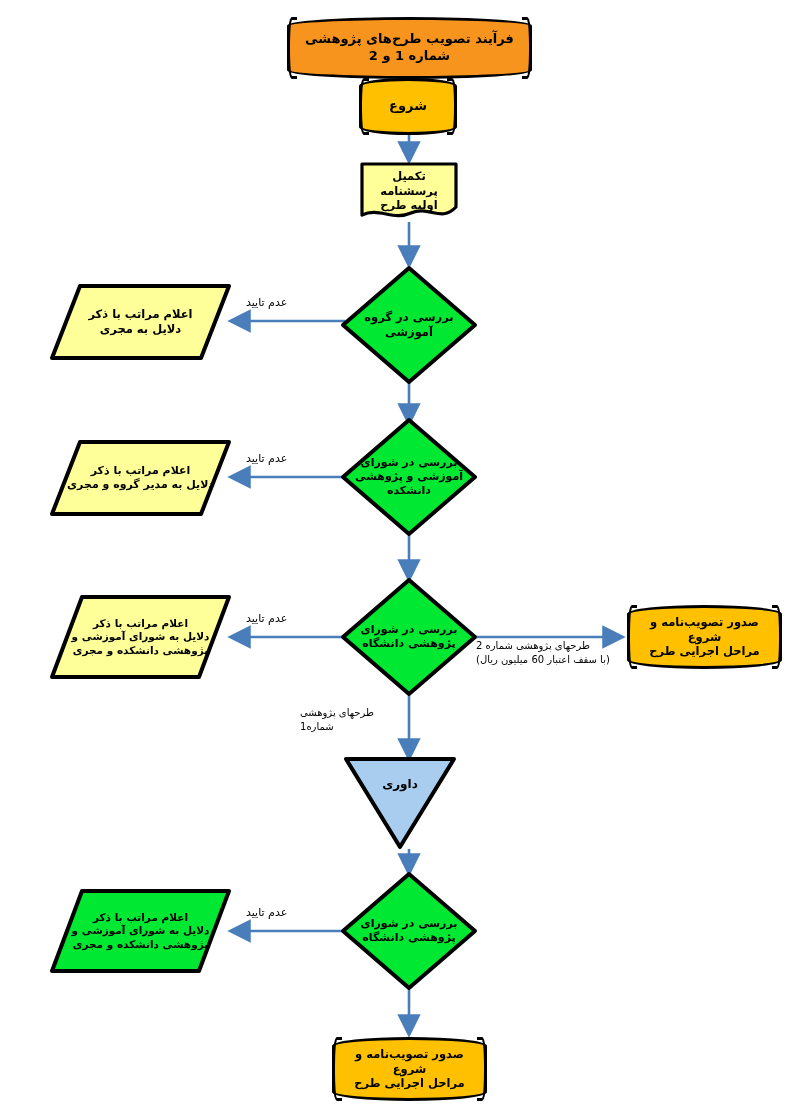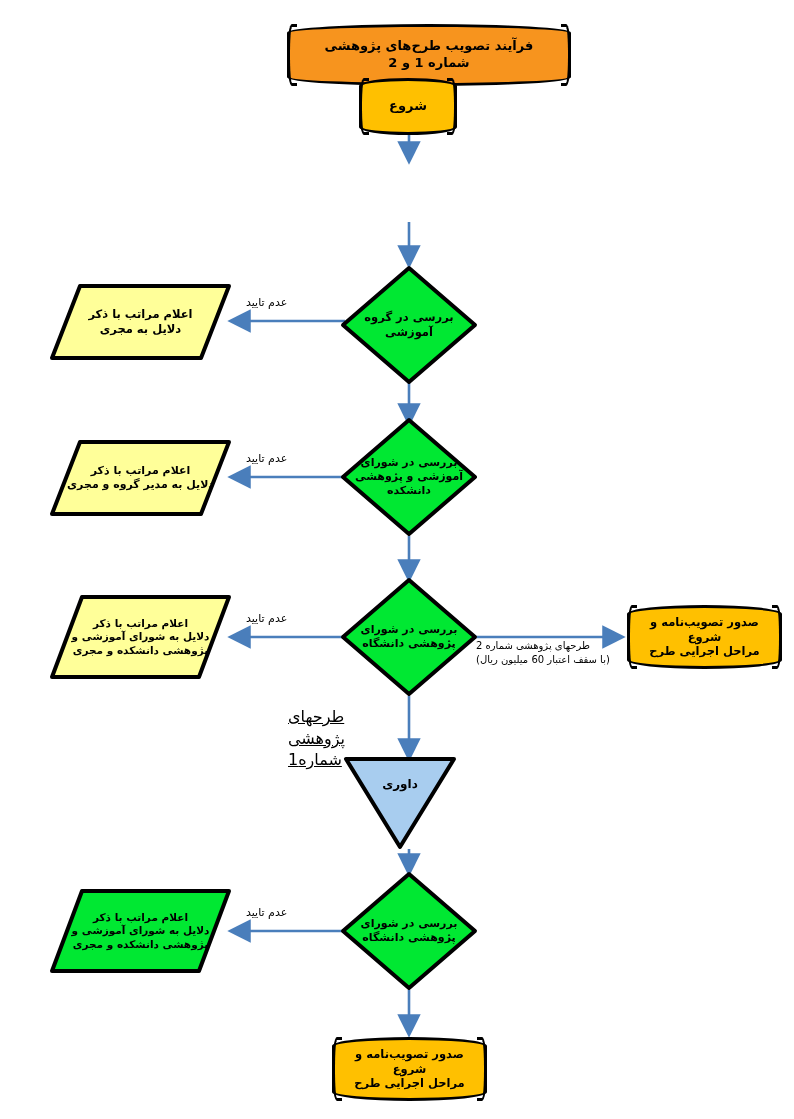--- a/index.html
+++ b/index.html
@@ -116,29 +116,36 @@
 
         <line x1="409" y1="849" x2="409" y2="872"></line>
 
         <line x1="345" y1="931" x2="232" y2="931"></line>
 
         <line x1="409" y1="990" x2="409" y2="1033"></line>
       </g>
     </svg>
   </div>
 
-  <div class="node cyl cyl-orange" style="left:287px;top:24px;width:284px;height:62px;">
+  <div class="node cyl cyl-orange" style="left:287px;top:17px;width:245px;height:62px;">
     <div class="txt" style="font-size:13px;">فرآیند تصویب طرح‌های پژوهشی
 شماره 1 و 2</div>
   </div>
 
   <div class="node cyl" style="left:359px;top:78px;width:98px;height:57px;">
     <div class="txt" style="font-size:13px;text-align:center;">شروع</div>
   </div>
 
+  <div class="node doc" style="left:359px;top:161px;width:100px;height:62px;">
+    <svg width="100" height="62" viewBox="0 0 100 62">
+      <path d="M3,3 H97 V46 C82,62 70,44 52,52 C34,60 20,46 3,54 Z" fill="#FFFF99" stroke="#000000" stroke-width="3.2" stroke-linejoin="round"></path>
+    </svg>
+    <div class="txt" style="font-size:11.5px;top:-2px;">تکمیل پرسشنامه
+اولیه طرح</div>
+  </div>
 
   <div class="node diamond" style="left:339px;top:264px;width:140px;height:122px;">
     <svg width="140" height="122" viewBox="0 0 140 122">
       <path d="M70,4 L136,61 L70,118 L4,61 Z" fill="#00E832" stroke="#000000" stroke-width="4" stroke-linejoin="round"></path>
     </svg>
     <div class="txt" style="font-size:11.5px;">بررسی در گروه
 آموزشی</div>
   </div>
 
   <div class="node par" style="left:49px;top:283px;width:183px;height:78px;">
@@ -190,21 +197,21 @@
   <div class="elabel" style="left:246px;top:612px;width:86px;">عدم تایید</div>
 
   <div class="elabel" style="left:476px;top:595px;width:150px;font-size:10px;margin-top:44px;">طرحهای پژوهشی شماره 2
 (با سقف اعتبار 60 میلیون ریال)</div>
 
   <div class="node cyl" style="left:627px;top:605px;width:155px;height:64px;">
     <div class="txt" style="font-size:11.5px;">صدور تصویب‌نامه و شروع
 مراحل اجرایی طرح</div>
   </div>
 
-  <div class="elabel" style="left:288px;top:706px;width:100px;font-size:16px;text-decoration:underline;">طرحهای پژوهشی
+  <div class="elabel" style="left:300px;top:706px;width:100px;font-size:10px;">طرحهای پژوهشی
 شماره1</div>
 
   <div class="node tri" style="left:342px;top:755px;width:116px;height:96px;">
     <svg width="116" height="96" viewBox="0 0 116 96">
       <path d="M4,4 L112,4 L58,92 Z" fill="#A8CDEF" stroke="#000000" stroke-width="4" stroke-linejoin="round"></path>
     </svg>
     <div class="txt" style="font-size:12px;justify-content:flex-start;padding-top:22px;">داوری</div>
   </div>
 
   <div class="node diamond" style="left:339px;top:870px;width:140px;height:122px;">

